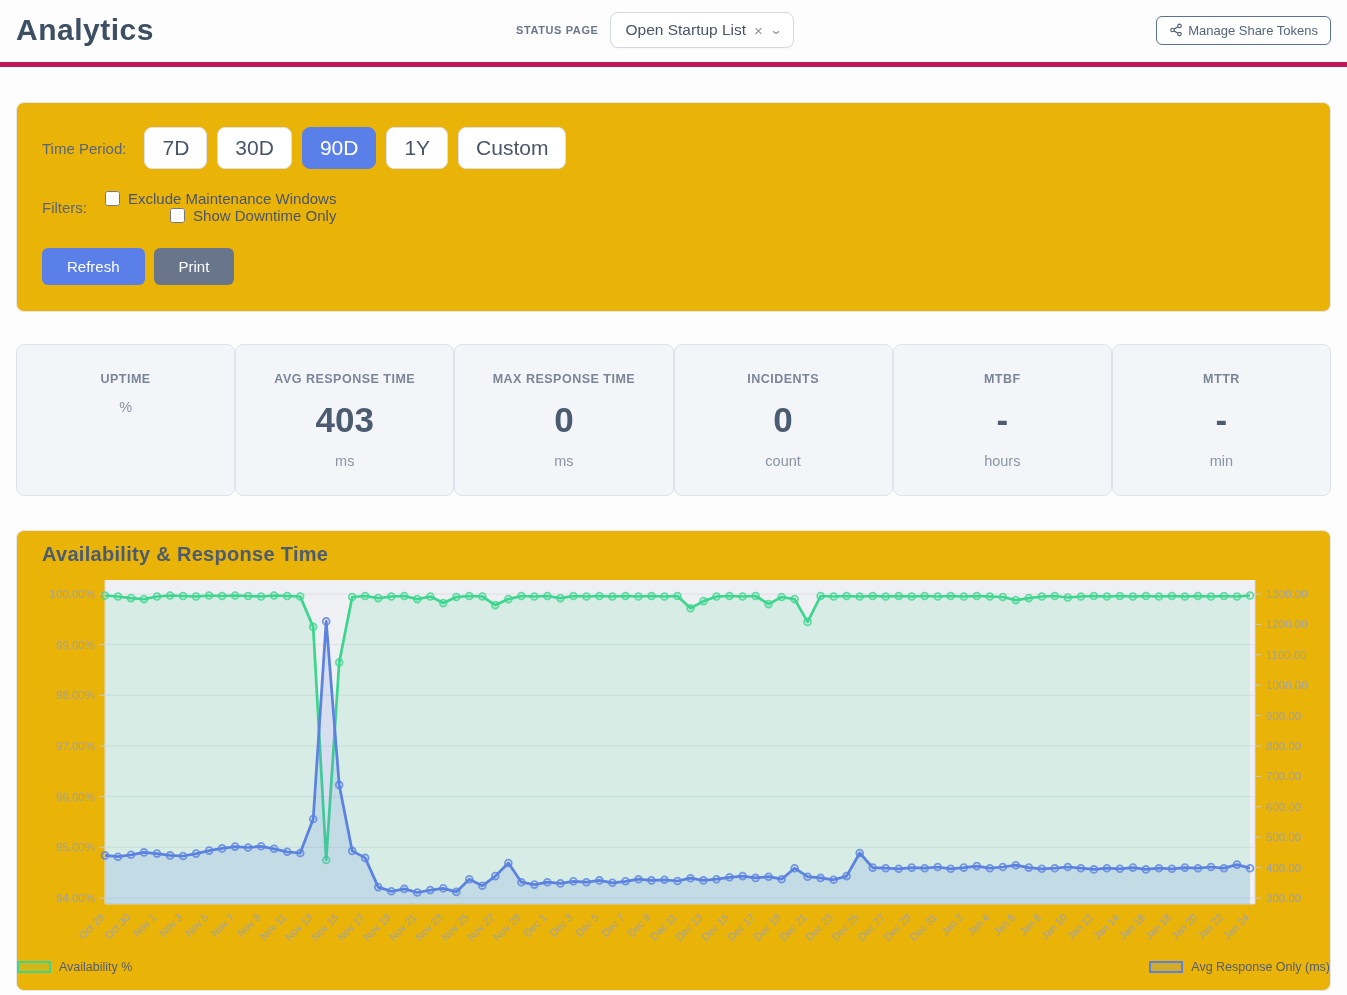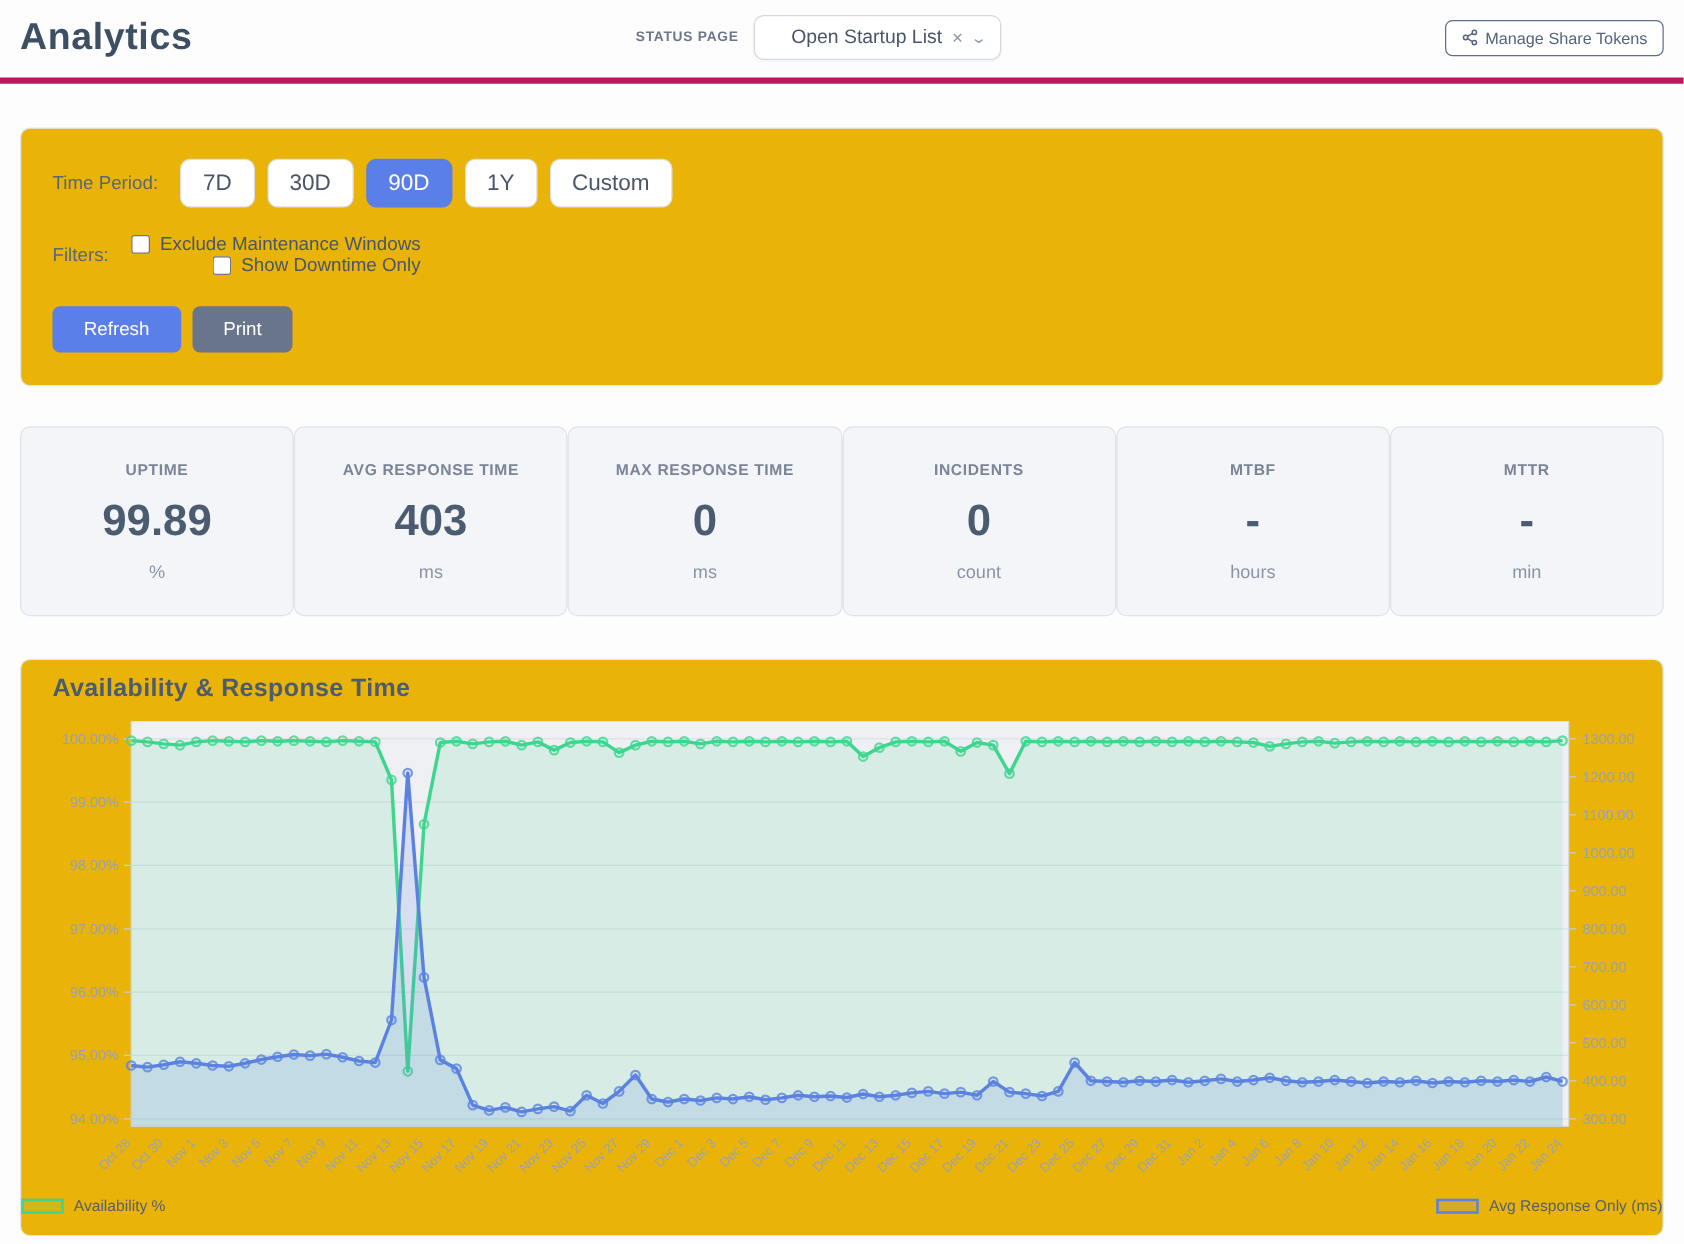--- a/index.html
+++ b/index.html
@@ -23,21 +23,21 @@
   .header-center {
     flex: 1 1 auto; display: flex; align-items: center; justify-content: center; gap: 12px;
   }
   .status-page-label {
     font-size: 11px; font-weight: 700; color: #6a7689;
     letter-spacing: 0.6px; text-transform: uppercase;
   }
   .status-select {
     display: flex; align-items: center; gap: 8px;
     background: #fff; border: 1px solid #d4d9e0; border-radius: 8px;
-    padding: 8px 12px 8px 29px; min-width: 178px; cursor: pointer;
+    padding: 8px 12px 8px 14px; min-width: 178px; cursor: pointer;
     box-shadow: 0 1px 2px rgba(30,40,60,0.04);
   }
   .status-select .sel-text { font-size: 15.5px; color: #4a5568; }
   .status-select .clear-x { color: #8b95a5; font-size: 15px; line-height: 1; }
   .status-select .chev { color: #8b95a5; font-size: 12px; line-height: 1; transform: scaleX(1.4); }
   .manage-btn {
     flex: 0 0 auto; display: flex; align-items: center; gap: 5px;
     background: #fff; border: 1.5px solid #5d7090; border-radius: 6px;
     padding: 6px 12px; font-size: 13px; color: #54647c; cursor: pointer;
     font-family: inherit;
@@ -46,21 +46,21 @@
   
   .panel {
     margin: 0 16px; background: #eab308;
     border: 1px solid #e3e6eb; border-radius: 8px;
   }
   .filter-panel { margin-top: 35px; padding: 24px 25px 26px 25px; }
   .filter-row { display: flex; align-items: center; }
   .row-label { font-size: 15px; color: #5a6678; margin-right: 18px; }
   .period-group { display: flex; gap: 10px; }
   .period-btn {
-    font-family: inherit; font-size: 18px; color: #4a5568;
+    font-family: inherit; font-size: 21px; color: #4a5568;
     background: #fff; border: 1px solid #dcdfe5; border-radius: 8px;
     padding: 8px 17px; cursor: pointer; min-width: 49px;
   }
   .period-btn.active {
     background: #5b7fe8; border-color: #5b7fe8; color: #fff;
   }
   .filters-row { margin-top: 21px; }
   .chk-item { display: flex; align-items: center; gap: 8px; margin-right: 42px; cursor: pointer; }
   .chk-item input {
     width: 15px; height: 15px; accent-color: #5b7fe8;
@@ -159,21 +159,20 @@
   </div>
   <div class="action-row">
     <button class="btn btn-primary">Refresh</button>
     <button class="btn btn-secondary">Print</button>
   </div>
 </div>
 
 <div class="metrics-row">
     <div class="metric-card">
       <div class="metric-label">UPTIME</div>
-      <div class="metric-value">99.89</div>
       <div class="metric-unit">%</div>
     </div>
     <div class="metric-card">
       <div class="metric-label">AVG RESPONSE TIME</div>
       <div class="metric-value">403</div>
       <div class="metric-unit">ms</div>
     </div>
     <div class="metric-card">
       <div class="metric-label">MAX RESPONSE TIME</div>
       <div class="metric-value">0</div>

